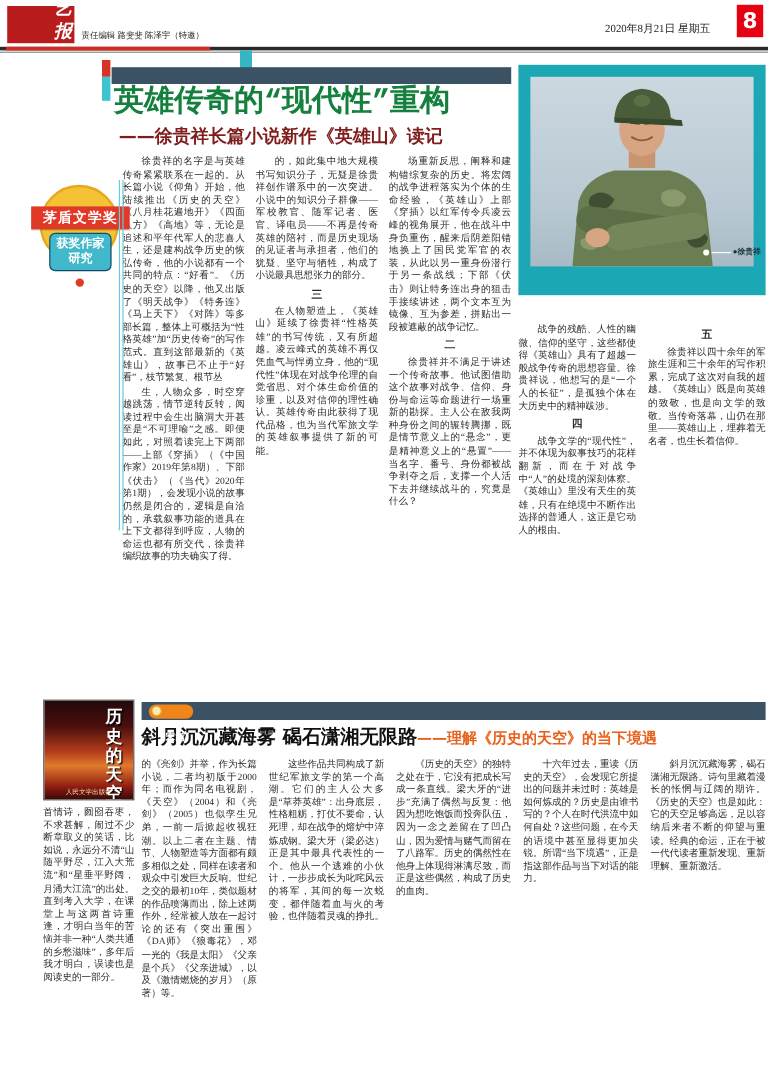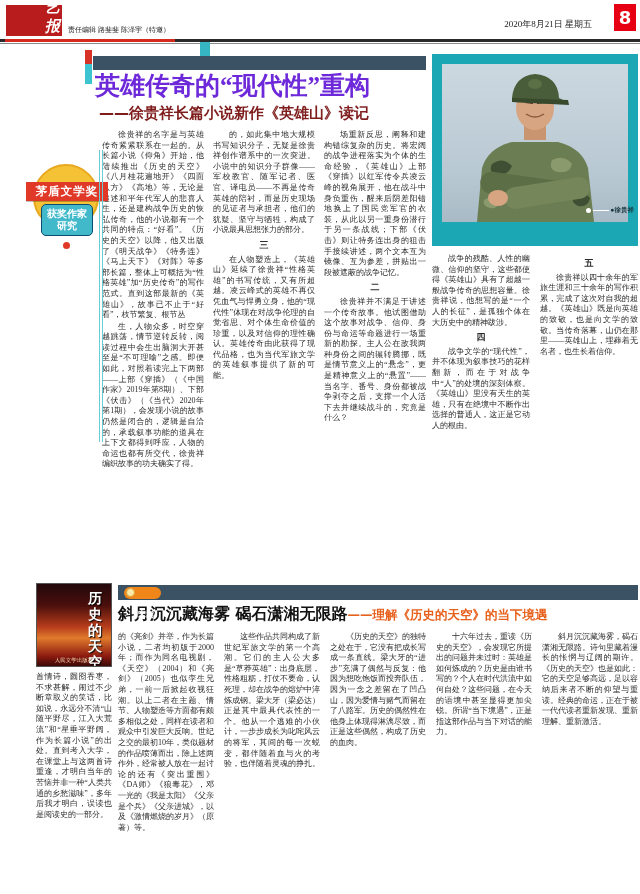--- a/index.html
+++ b/index.html
@@ -31,30 +31,30 @@
   .col { font-size:8px; line-height:10.6px; text-align:justify; overflow:hidden; color:#2b2b2b; }
   .para { text-indent:2em; margin-bottom:1px; }
   .divider { text-align:center; font-weight:bold; font-size:9px; margin:4px 0; text-indent:0; }
 
   
   .top-main { position:absolute; left:85px; top:48px; width:341px; height:532px; }
   .tab-red  { position:absolute; left:0; top:2px;  width:7px; height:14px; background:#d63326; }
   .tab-teal { position:absolute; left:0; top:16px; width:7px; height:20px; background:#3ec3d0; }
   .top-bar { position:absolute; left:8px; top:8px; width:333px; height:14px; background:#3a5264; }
   .headline { position:absolute; left:10px; top:24px; width:330px; font-size:25px; line-height:28px;
-    font-weight:bold; color:#6d28d9; font-family:Liberation Serif, serif; white-space:nowrap; }
+    font-weight:bold; color:#15803d; font-family:Liberation Mono, monospace; white-space:nowrap; }
   .subtitle { position:absolute; left:14px; top:56px; font-size:15px; font-weight:bold; color:#7f1d1d;
     font-family:"DejaVu Sans",sans-serif; white-space:nowrap; }
   .top-cols { position:absolute; left:17px; top:82px; width:324px; height:450px; display:flex; gap:9px; }
   .top-col { width:102px; height:450px; }
   .bio-box { background:#f2c54b; border-radius:3px; padding:5px 4px; margin:3px 0 4px;
     font-size:7px; line-height:9.2px; color:#333; text-align:justify; }
 
   
-  .badge { position:absolute; left:30px; top:158px; width:74px; height:112px; }
+  .badge { position:absolute; left:30px; top:148px; width:74px; height:112px; }
   .badge-circle { position:absolute; left:3px; top:6px; width:66px; height:66px; border-radius:50%;
     background:#f5c235; border:2px solid #e8a81e; }
   .badge-ribbon { position:absolute; left:-4px; top:24px; width:82px; background:#e03928; color:#fff;
     font-size:11.5px; font-weight:bold; text-align:center; padding:2px 0; letter-spacing:1px;
     font-family:"DejaVu Sans",sans-serif; box-shadow:0 1px 0 rgba(0,0,0,.25); }
   .badge-box { position:absolute; left:11px; top:46px; width:52px; background:#41b9cb; color:#fff;
     border-radius:5px; text-align:center; font-size:10px; font-weight:bold; line-height:12px;
     padding:3px 0; font-family:"DejaVu Sans",sans-serif; border:1px solid #0c4a6e; }
   .badge-dot { position:absolute; left:33px; top:84px; width:7px; height:7px; border-radius:50%; background:#e03928; }
   .vrule { position:absolute; left:99px; top:150px; height:292px; width:4px;
@@ -62,21 +62,21 @@
 
   
   .right-sec { position:absolute; left:432px; top:54px; width:206px; height:526px; }
   .photo-box { position:relative; width:206px; height:192px; background:#1ba7b4; }
   .photo { position:absolute; left:10px; top:10px; right:10px; bottom:24px;
     background:linear-gradient(180deg,#ccd8e0 0%,#b8c8d2 70%,#a8bac6 100%); overflow:hidden; }
   .caption { position:absolute; right:4px; top:152px; display:flex; align-items:center; gap:2px; }
   .caption-line { width:16px; height:0; border-top:1px solid #ffffff; }
   .caption-dot { width:5px; height:5px; border-radius:50%; background:#ffffff; }
   .caption-text { font-size:6.5px; color:#15333c; font-weight:bold; }
-  .right-cols { margin-top:8px; display:flex; gap:10px; }
+  .right-cols { margin-top:24px; display:flex; gap:10px; }
   .right-col { width:98px; height:322px; }
 
   
   .cover { position:absolute; left:36px; top:583px; width:76px; height:84px; overflow:hidden;
     background:linear-gradient(180deg,#23090c 0%,#4a0f0c 26%,#b63c1c 52%,#e07a2c 66%,#8c1a10 88%,#3a0a08 100%);
     border:1px solid #555; }
   .cover-title { margin-top:6px; text-align:center; color:#fff; font-weight:bold; font-size:14px;
     line-height:16px; font-family:"DejaVu Serif",serif; text-shadow:1px 1px 1px #000; letter-spacing:2px;padding-left:44px; }
   .cover-author { margin-top:3px; text-align:right; padding-right:6px; color:#ffe9c8; font-size:6px; }
   .cover-pub { position:absolute; left:0; right:0; bottom:2px; text-align:center; color:#f3d9b0; font-size:5.5px; }
@@ -194,21 +194,21 @@
 
   <div class="cover">
     <div class="cover-title">
       <div>历史</div>
       <div>的天空</div>
     </div>
     <div class="cover-author">徐贵祥 著</div>
     <div class="cover-pub">人民文学出版社</div>
   </div>
   <div class="col rail-text">
-    <p class="para" style="text-indent:0">首情诗，囫囵吞枣，不求甚解，闹过不少断章取义的笑话，比如说，永远分不清“山随平野尽，江入大荒流”和“星垂平野阔，作为长篇小说”的出处。直到考入大学，在课堂上与这两首诗重逢，才明白当年的苦恼并非一种“人类共通的乡愁滋味”，多年后我才明白，误读也是阅读史的一部分。</p>
+    <p class="para" style="text-indent:0">首情诗，囫囵吞枣，不求甚解，闹过不少断章取义的笑话，比如说，永远分不清“山随平野尽，江入大荒流”和“星垂平野阔，月涌大江流”的出处。直到考入大学，在课堂上与这两首诗重逢，才明白当年的苦恼并非一种“人类共通的乡愁滋味”，多年后我才明白，误读也是阅读史的一部分。</p>
   </div>
 
   <section class="bottom-main">
     <div class="bbar">
       <div class="btag">
         <span class="btag-icon"></span>
         <span class="btag-label">宋嵩</span>
       </div>
     </div>
     <div class="bheadline">

